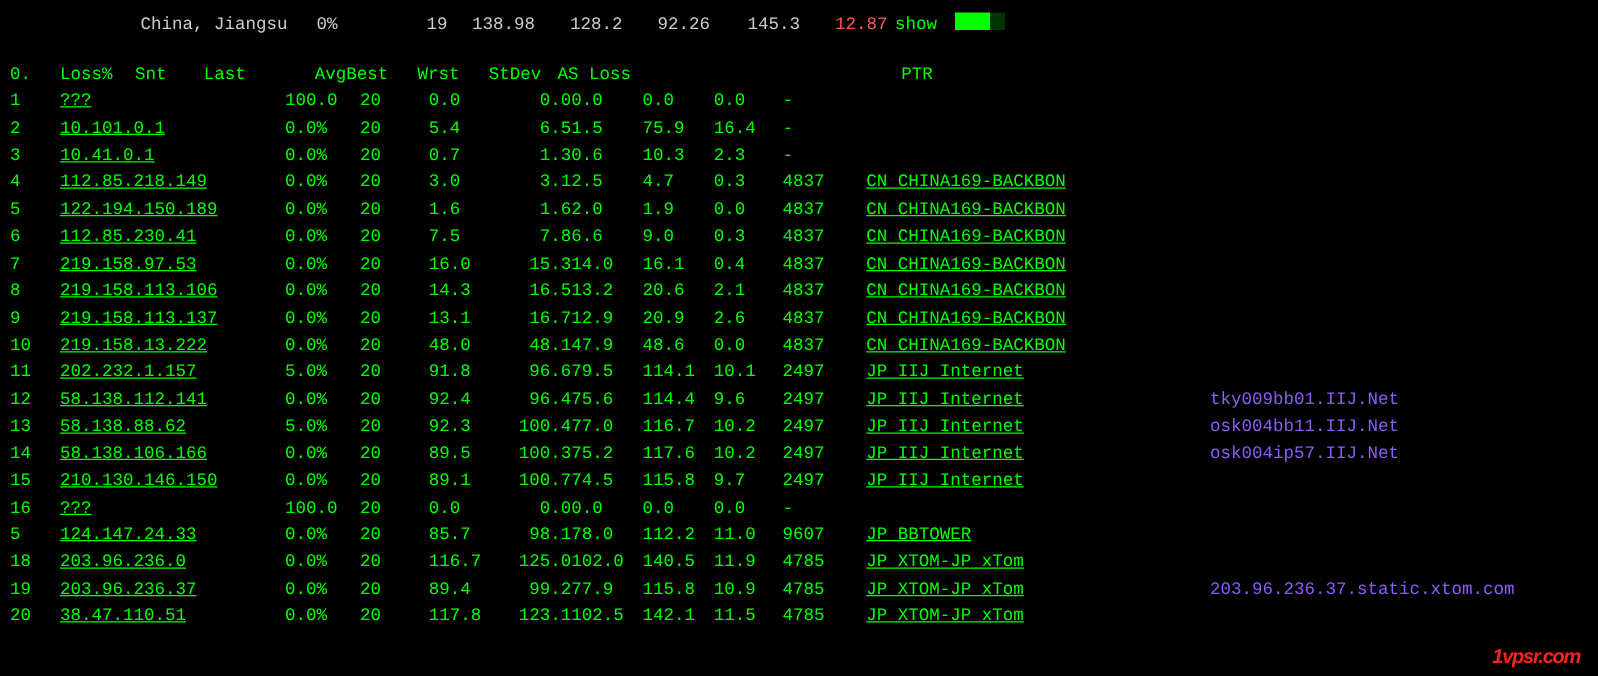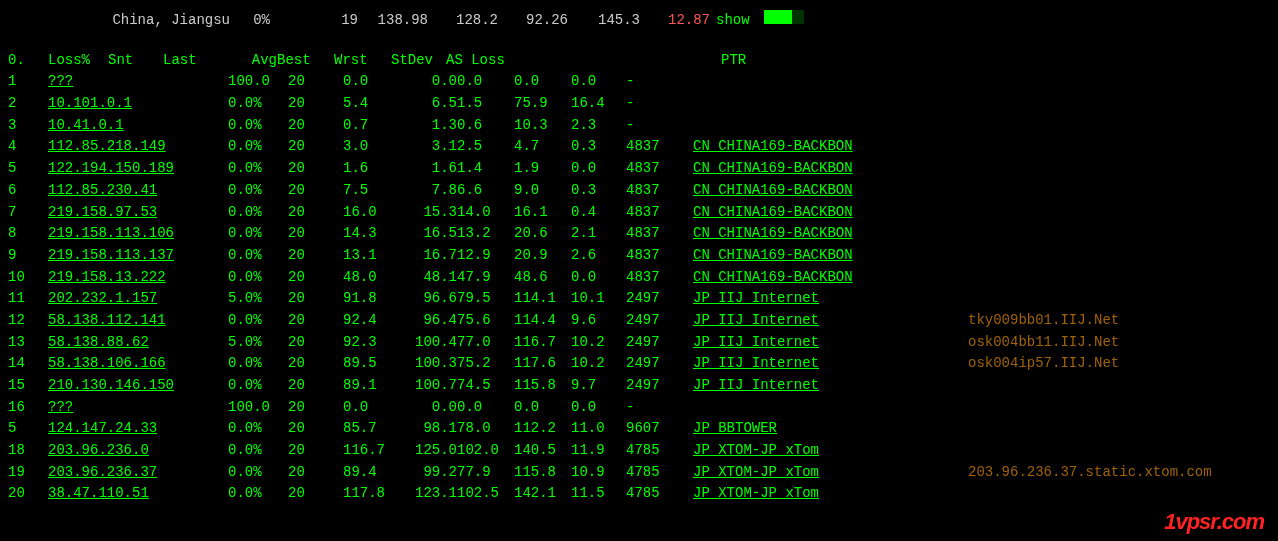--- a/index.html
+++ b/index.html
@@ -47,29 +47,29 @@
     .snt { width: 55px; color: #00ff00; }
     .last { width: 57px; color: #00ff00; }
     .avg { width: 57px; color: #00ff00; text-align: right; }
     .best { width: 57px; color: #00ff00; }
     .wrst { width: 57px; color: #00ff00; }
     .stdev { width: 55px; color: #00ff00; }
     .asn { width: 67px; color: #00ff00; }
     .asn-h { width: 67px; color: #00ff00; }
     .asname { width: 275px; color: #00ff00; text-decoration: underline; }
     .asname-h { width: 275px; color: #00ff00; }
-    .ptr { color: #a16207; }
+    .ptr { color: #8b5cf6; }
     .no-ul { text-decoration: none !important; }
     .watermark {
       position: absolute;
       bottom: 6px;
       right: 14px;
       color: #ff2222;
       font-family: Arial, sans-serif;
-      font-size: 22px;
+      font-size: 16px;
       font-weight: bold;
       font-style: italic;
       letter-spacing: -1px;
       text-shadow: 0 0 3px rgba(0,0,0,0.9);
     }
     .header-row span { color: #00ff00; }
   </style>
 </head>
 <body>
 
@@ -98,21 +98,21 @@
     <span class="stdev">StDev</span>
     <span class="asname-h no-ul">AS Loss</span>
     <span class="ptr">PTR</span>
   </div>
 
   <div id="rows-container">
       <div class="row"><span class="hop-num">1</span><span class="ip">???</span><span class="loss">100.0</span><span class="snt">20</span><span class="last">0.0</span><span class="avg">0.0</span><span class="best">0.0</span><span class="wrst">0.0</span><span class="stdev">0.0</span><span class="asn-h">-</span></div>
       <div class="row"><span class="hop-num">2</span><span class="ip">10.101.0.1</span><span class="loss">0.0%</span><span class="snt">20</span><span class="last">5.4</span><span class="avg">6.5</span><span class="best">1.5</span><span class="wrst">75.9</span><span class="stdev">16.4</span><span class="asn-h">-</span></div>
       <div class="row"><span class="hop-num">3</span><span class="ip">10.41.0.1</span><span class="loss">0.0%</span><span class="snt">20</span><span class="last">0.7</span><span class="avg">1.3</span><span class="best">0.6</span><span class="wrst">10.3</span><span class="stdev">2.3</span><span class="asn-h">-</span></div>
       <div class="row"><span class="hop-num">4</span><span class="ip">112.85.218.149</span><span class="loss">0.0%</span><span class="snt">20</span><span class="last">3.0</span><span class="avg">3.1</span><span class="best">2.5</span><span class="wrst">4.7</span><span class="stdev">0.3</span><span class="asn">4837</span><span class="asname">CN CHINA169-BACKBON</span></div>
-      <div class="row"><span class="hop-num">5</span><span class="ip">122.194.150.189</span><span class="loss">0.0%</span><span class="snt">20</span><span class="last">1.6</span><span class="avg">1.6</span><span class="best">1.4</span><span class="wrst">1.9</span><span class="stdev">0.0</span><span class="asn">4837</span><span class="asname">CN CHINA169-BACKBON</span></div>
+      <div class="row"><span class="hop-num">5</span><span class="ip">122.194.150.189</span><span class="loss">0.0%</span><span class="snt">20</span><span class="last">1.6</span><span class="avg">1.6</span><span class="best">2.0</span><span class="wrst">1.9</span><span class="stdev">0.0</span><span class="asn">4837</span><span class="asname">CN CHINA169-BACKBON</span></div>
       <div class="row"><span class="hop-num">6</span><span class="ip">112.85.230.41</span><span class="loss">0.0%</span><span class="snt">20</span><span class="last">7.5</span><span class="avg">7.8</span><span class="best">6.6</span><span class="wrst">9.0</span><span class="stdev">0.3</span><span class="asn">4837</span><span class="asname">CN CHINA169-BACKBON</span></div>
       <div class="row"><span class="hop-num">7</span><span class="ip">219.158.97.53</span><span class="loss">0.0%</span><span class="snt">20</span><span class="last">16.0</span><span class="avg">15.3</span><span class="best">14.0</span><span class="wrst">16.1</span><span class="stdev">0.4</span><span class="asn">4837</span><span class="asname">CN CHINA169-BACKBON</span></div>
       <div class="row"><span class="hop-num">8</span><span class="ip">219.158.113.106</span><span class="loss">0.0%</span><span class="snt">20</span><span class="last">14.3</span><span class="avg">16.5</span><span class="best">13.2</span><span class="wrst">20.6</span><span class="stdev">2.1</span><span class="asn">4837</span><span class="asname">CN CHINA169-BACKBON</span></div>
       <div class="row"><span class="hop-num">9</span><span class="ip">219.158.113.137</span><span class="loss">0.0%</span><span class="snt">20</span><span class="last">13.1</span><span class="avg">16.7</span><span class="best">12.9</span><span class="wrst">20.9</span><span class="stdev">2.6</span><span class="asn">4837</span><span class="asname">CN CHINA169-BACKBON</span></div>
       <div class="row"><span class="hop-num">10</span><span class="ip">219.158.13.222</span><span class="loss">0.0%</span><span class="snt">20</span><span class="last">48.0</span><span class="avg">48.1</span><span class="best">47.9</span><span class="wrst">48.6</span><span class="stdev">0.0</span><span class="asn">4837</span><span class="asname">CN CHINA169-BACKBON</span></div>
       <div class="row"><span class="hop-num">11</span><span class="ip">202.232.1.157</span><span class="loss">5.0%</span><span class="snt">20</span><span class="last">91.8</span><span class="avg">96.6</span><span class="best">79.5</span><span class="wrst">114.1</span><span class="stdev">10.1</span><span class="asn">2497</span><span class="asname">JP IIJ Internet</span></div>
       <div class="row"><span class="hop-num">12</span><span class="ip">58.138.112.141</span><span class="loss">0.0%</span><span class="snt">20</span><span class="last">92.4</span><span class="avg">96.4</span><span class="best">75.6</span><span class="wrst">114.4</span><span class="stdev">9.6</span><span class="asn">2497</span><span class="asname">JP IIJ Internet</span><span class="ptr">tky009bb01.IIJ.Net</span></div>
       <div class="row"><span class="hop-num">13</span><span class="ip">58.138.88.62</span><span class="loss">5.0%</span><span class="snt">20</span><span class="last">92.3</span><span class="avg">100.4</span><span class="best">77.0</span><span class="wrst">116.7</span><span class="stdev">10.2</span><span class="asn">2497</span><span class="asname">JP IIJ Internet</span><span class="ptr">osk004bb11.IIJ.Net</span></div>
       <div class="row"><span class="hop-num">14</span><span class="ip">58.138.106.166</span><span class="loss">0.0%</span><span class="snt">20</span><span class="last">89.5</span><span class="avg">100.3</span><span class="best">75.2</span><span class="wrst">117.6</span><span class="stdev">10.2</span><span class="asn">2497</span><span class="asname">JP IIJ Internet</span><span class="ptr">osk004ip57.IIJ.Net</span></div>
       <div class="row"><span class="hop-num">15</span><span class="ip">210.130.146.150</span><span class="loss">0.0%</span><span class="snt">20</span><span class="last">89.1</span><span class="avg">100.7</span><span class="best">74.5</span><span class="wrst">115.8</span><span class="stdev">9.7</span><span class="asn">2497</span><span class="asname">JP IIJ Internet</span></div>

